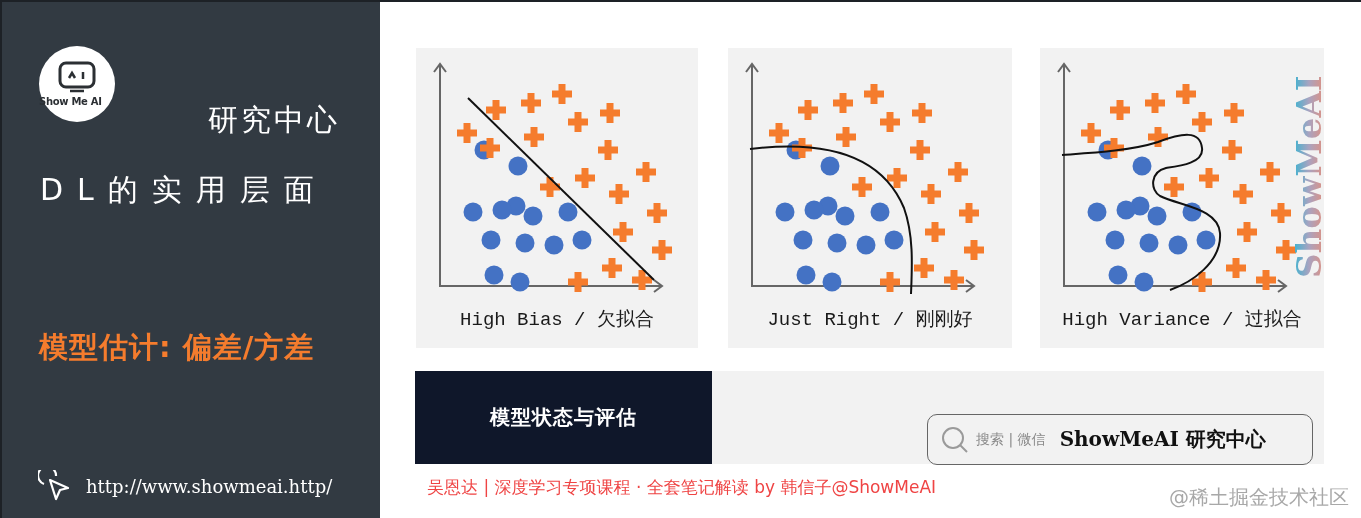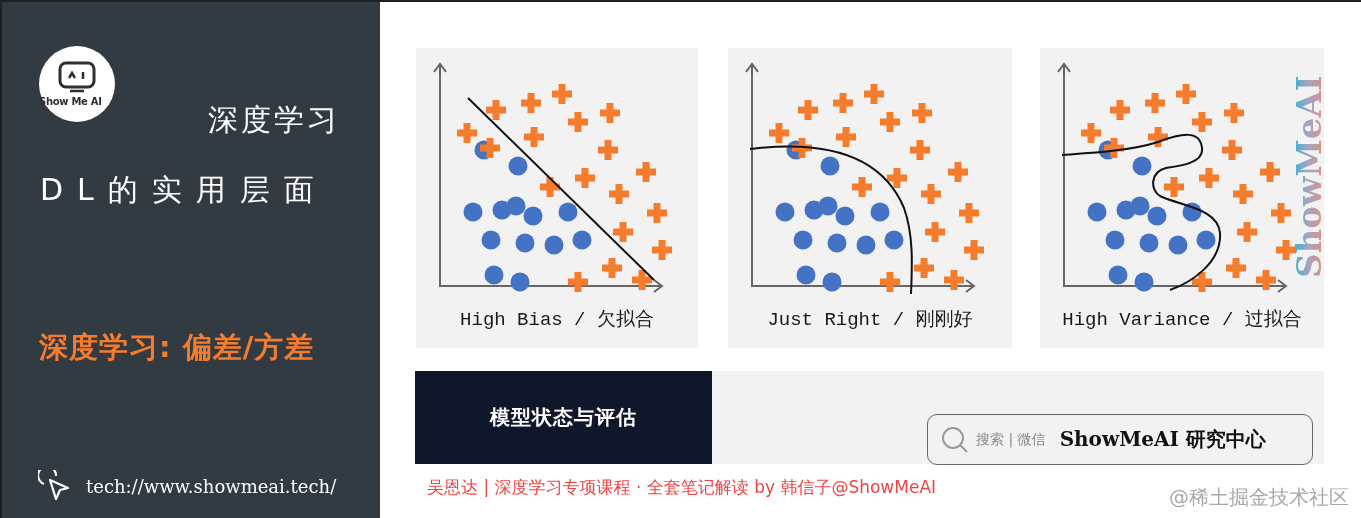--- a/index.html
+++ b/index.html
@@ -36,29 +36,29 @@
   <div class="sidebar">
     <div class="logo">
       <svg width="76" height="76" viewBox="0 0 76 76">
         <rect x="21" y="17" width="34" height="24" rx="6" fill="none" stroke="#2b2f33" stroke-width="3"></rect>
         <polyline points="30,32 33,27 36,32" fill="none" stroke="#2b2f33" stroke-width="2.5"></polyline>
         <line x1="44" y1="26" x2="44" y2="33" stroke="#2b2f33" stroke-width="2.5"></line>
         <line x1="31" y1="45" x2="45" y2="45" stroke="#2b2f33" stroke-width="2.5"></line>
       </svg>
       <div class="logo-text">Show Me AI</div>
     </div>
-    <div class="title1">深度学习</div>
+    <div class="title1">研究中心</div>
     <div class="title2">DL的实用层面</div>
-    <div class="subtitle">深度学习: 偏差/方差</div>
+    <div class="subtitle">模型估计: 偏差/方差</div>
     <div class="url-row">
       <svg width="34" height="32" viewBox="0 0 34 32">
         <path d="M6,14 A9,9 0 1 1 18,6" fill="none" stroke="#fff" stroke-width="2.2"></path>
         <path d="M12,10 L30,18 L22,20 L18,29 Z" fill="none" stroke="#fff" stroke-width="2.2" stroke-linejoin="round"></path>
       </svg>
-      <span class="url-text">tech://www.showmeai.tech/</span>
+      <span class="url-text">http://www.showmeai.http/</span>
     </div>
   </div>
 
   <div class="main">
 
     <div class="panel" style="left:36px;width:282px;">
       <svg width="282" height="300" class="plot">
           <g transform="translate(0,10)">
             <path d="M24,6 L24,228 L246,228 M18,14 L24,6 L30,14 M238,222 L246,228 L238,234" fill="none" stroke="#666" stroke-width="2"></path>
             <circle cx="68" cy="92" r="9.5" fill="#4472c4"></circle>

